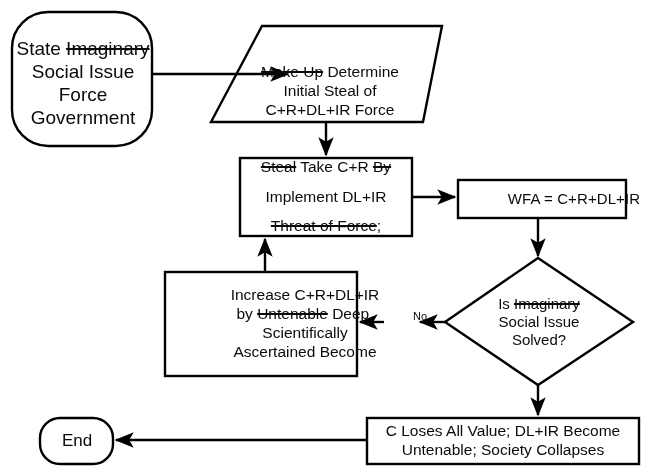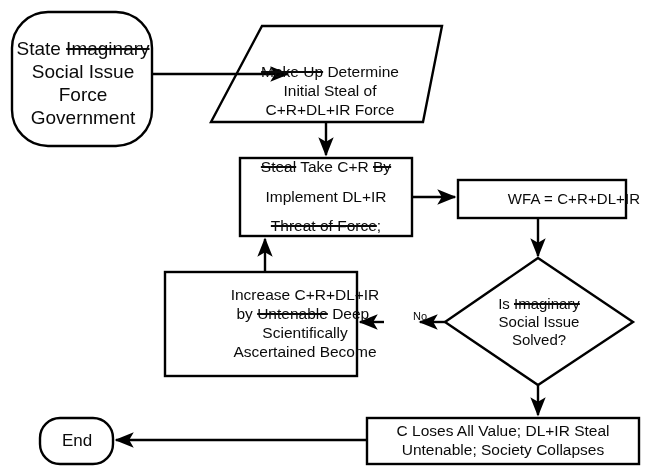--- a/index.html
+++ b/index.html
@@ -156,21 +156,21 @@
   <div class="node-label" id="label-increase">
     <span class="line">Increase C+R+DL+IR</span>
     <span class="line">
       <span>by </span><span class="strike">Untenable</span><span> Deep,</span>
     </span>
     <span class="line">Scientifically</span>
     <span class="line">Ascertained Become</span>
   </div>
 
   <div class="node-label" id="label-collapse">
-    <span class="line">C Loses All Value; DL+IR Steal</span>
+    <span class="line">C Loses All Value; DL+IR Become</span>
     <span class="line">Untenable; Society Collapses</span>
   </div>
 
   <div class="node-label" id="label-end">
     <span class="line">End</span>
   </div>
 
   <div class="node-label" id="label-no">
     <span class="line">No</span>
   </div>

